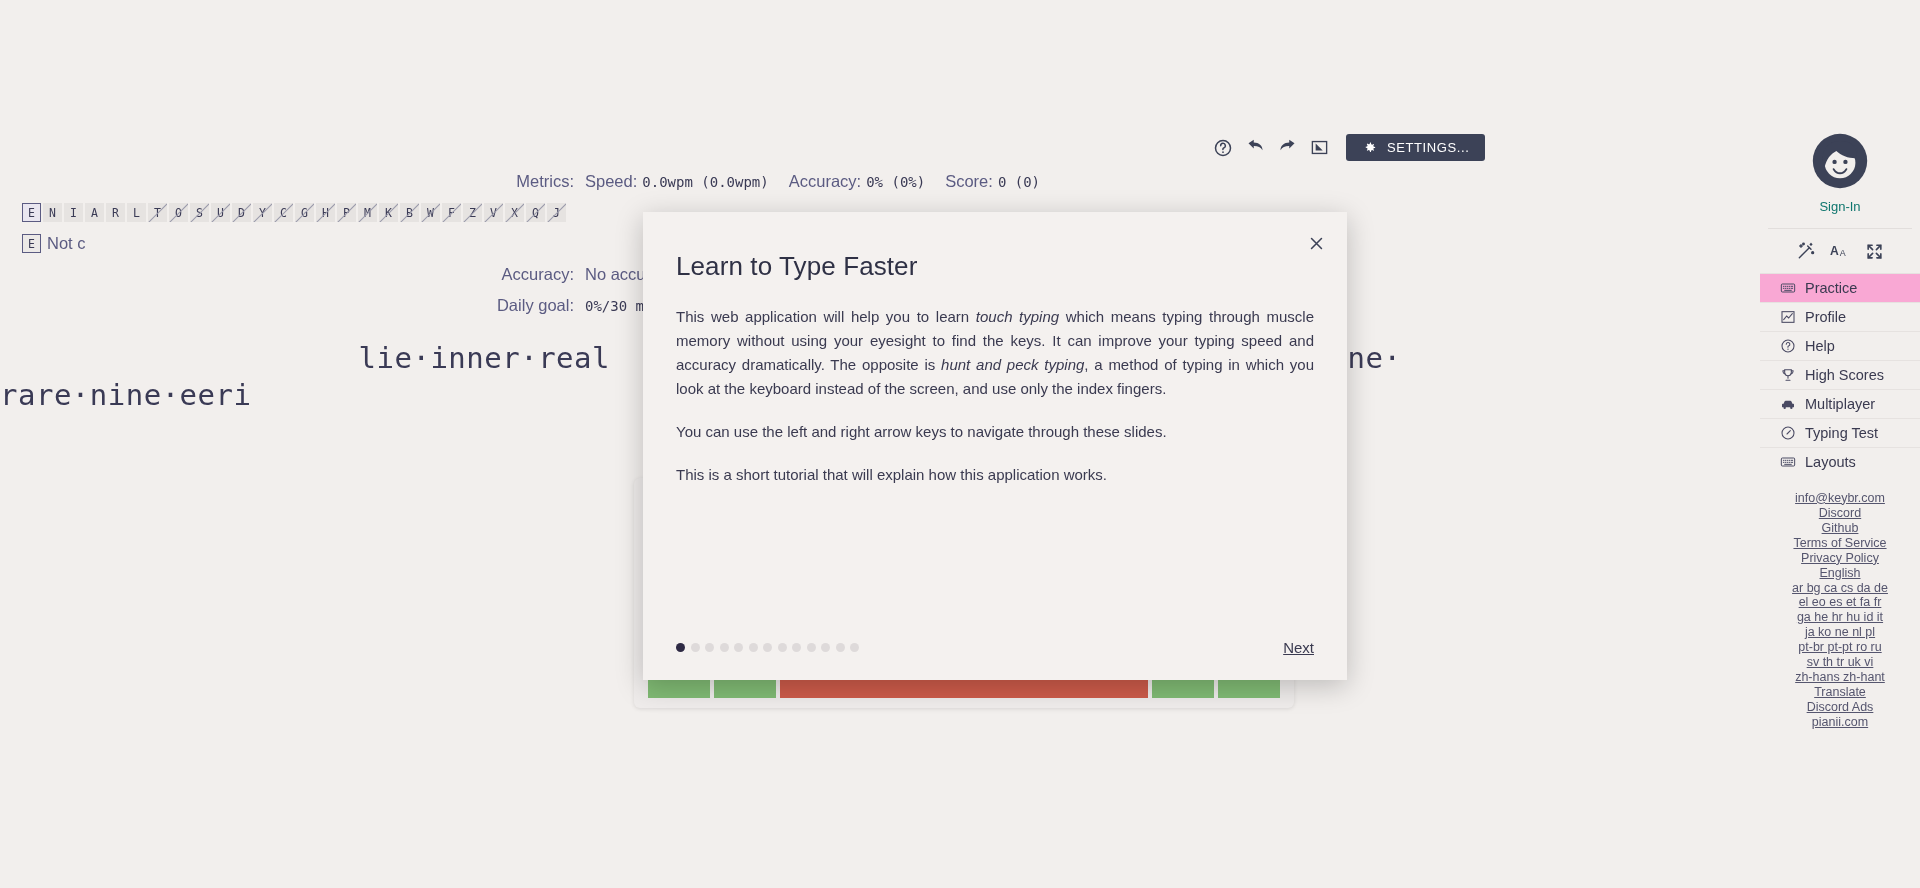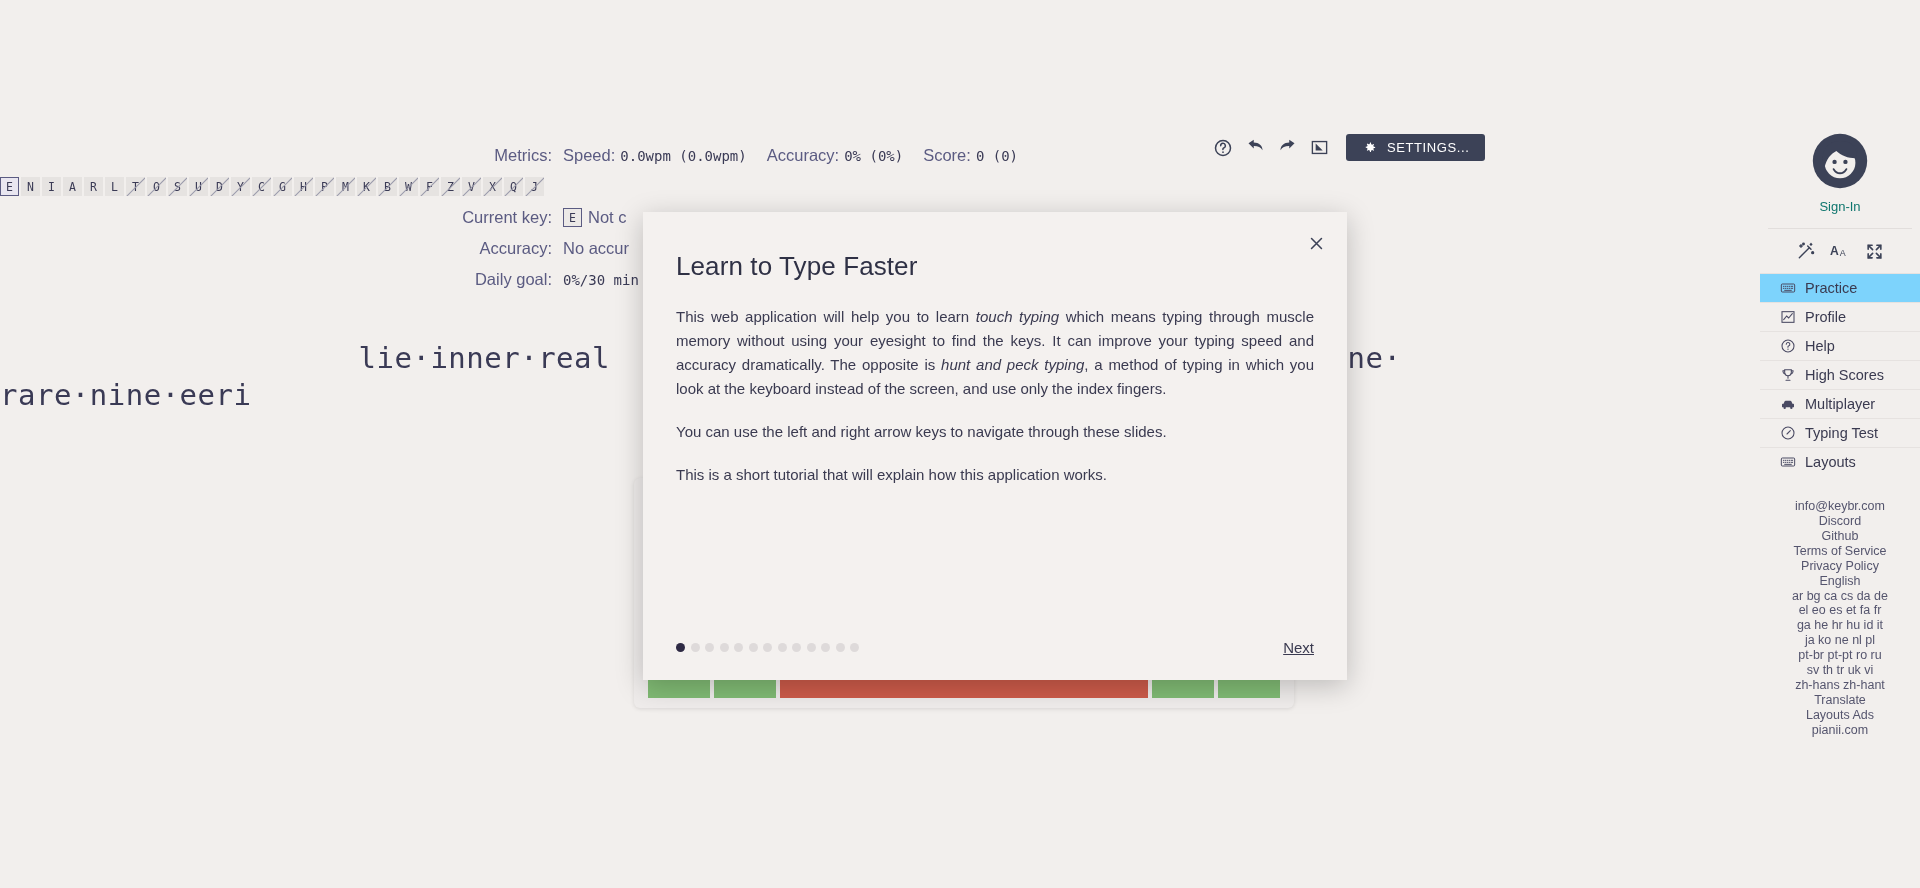--- a/index.html
+++ b/index.html
@@ -16,22 +16,23 @@
   
   .main-col {
     position: absolute;
     left: 0; top: 0;
     width: 1760px; height: 888px;
   }
 
   
   .stats {
     position: absolute;
-    left: 0; top: 140px;
+    left: 0; top: 166px;
     width: 1760px;
+    padding-left: 22px;
   }
   .stat-row {
     display: flex;
     align-items: center;
     height: 31px;
     font-size: 16.5px;
   }
   .stat-label {
     width: 563px;
     text-align: right;
@@ -244,27 +245,28 @@
   .sb-iconrow > span { cursor: pointer; display: flex; }
   .sb-nav { }
   .sb-item {
     display: flex; align-items: center; gap: 9px;
     padding: 6px 0 6px 20px;
     font-size: 14.5px;
     color: #3a3a50;
     border-top: 1px solid #e6e2e0;
     cursor: pointer;
   }
-  .sb-item.active { background: #7dd3fc; }
+  .sb-item.active { background: #f9a8d4; }
   .sb-icon { width: 16px; height: 16px; display: flex; align-items: center; justify-content: center; color: #4a4a63; flex: none; }
   .sb-footer {
-    margin-top: 23px;
+    margin-top: 15px;
     font-size: 12.5px;
     line-height: 13.8px;
     color: #55556e;
+    text-decoration: underline;
   }
   .sb-footer a { color: #55556e; text-decoration: none; display: block; padding: 0.6px 0; cursor: pointer; }
   .sb-langs { margin: 0; }
   .sb-langs div { padding: 0.6px 0; }
 </style>
 </head>
 <body>
 
 <div id="app">
 
@@ -315,21 +317,20 @@
             <span class="keychip locked">F</span>
             <span class="keychip locked">Z</span>
             <span class="keychip locked">V</span>
             <span class="keychip locked">X</span>
             <span class="keychip locked">Q</span>
             <span class="keychip locked">J</span>
           </div>
       </div>
 
       <div class="stat-row">
-        <div class="stat-label">Current key:</div>
         <div class="stat-val">
           <span class="keychip big">E</span>
           <span class="faded-txt">Not c</span>
         </div>
       </div>
 
       <div class="stat-row">
         <div class="stat-label">Accuracy:</div>
         <div class="stat-val">
           <span class="faded-txt">No accur</span>
@@ -572,19 +573,19 @@
           <div>ar bg ca cs da de</div>
           <div>el eo es et fa fr</div>
           <div>ga he hr hu id it</div>
           <div>ja ko ne nl pl</div>
           <div>pt-br pt-pt ro ru</div>
           <div>sv th tr uk vi</div>
           <div>zh-hans zh-hant</div>
         </div>
       <div id="footer-links2">
           <a>Translate</a>
-          <a>Layouts Ads</a>
+          <a>Discord Ads</a>
           <a>pianii.com</a>
         </div>
     </div>
   </div>
 
 </div>
 
 </body></html>

